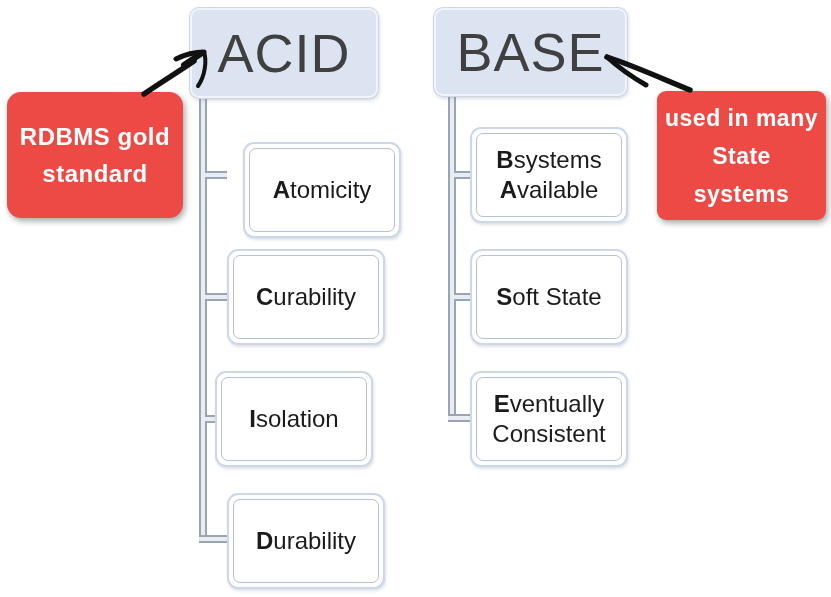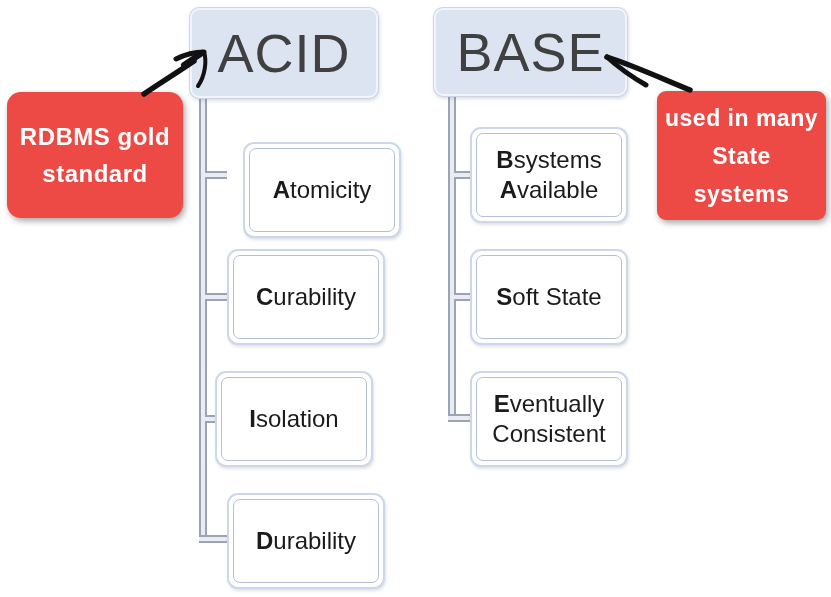--- a/index.html
+++ b/index.html
@@ -101,21 +101,21 @@
   <div class="header-box" style="left:434px;top:8px;width:193px;height:88px;">
     <span>BASE</span>
   </div>
 
   <div class="item-box" style="left:470px;top:127px;">
     <div class="item-inner">
       <span class="line"><b>B</b><span>systems</span></span>
       <span class="line"><b>A</b><span>vailable</span></span>
     </div>
   </div>
-  <div class="item-box" style="left:470px;top:249px;">
+  <div class="item-box" style="left:470px;top:249px;border-radius:12px;">
     <div class="item-inner">
         <span class="line"><b>S</b><span>oft State</span></span>
       </div>
   </div>
   <div class="item-box" style="left:470px;top:371px;">
     <div class="item-inner">
       <span class="line"><b>E</b><span>ventually</span></span>
       <span class="line"><b></b><span>Consistent</span></span>
     </div>
   </div>

